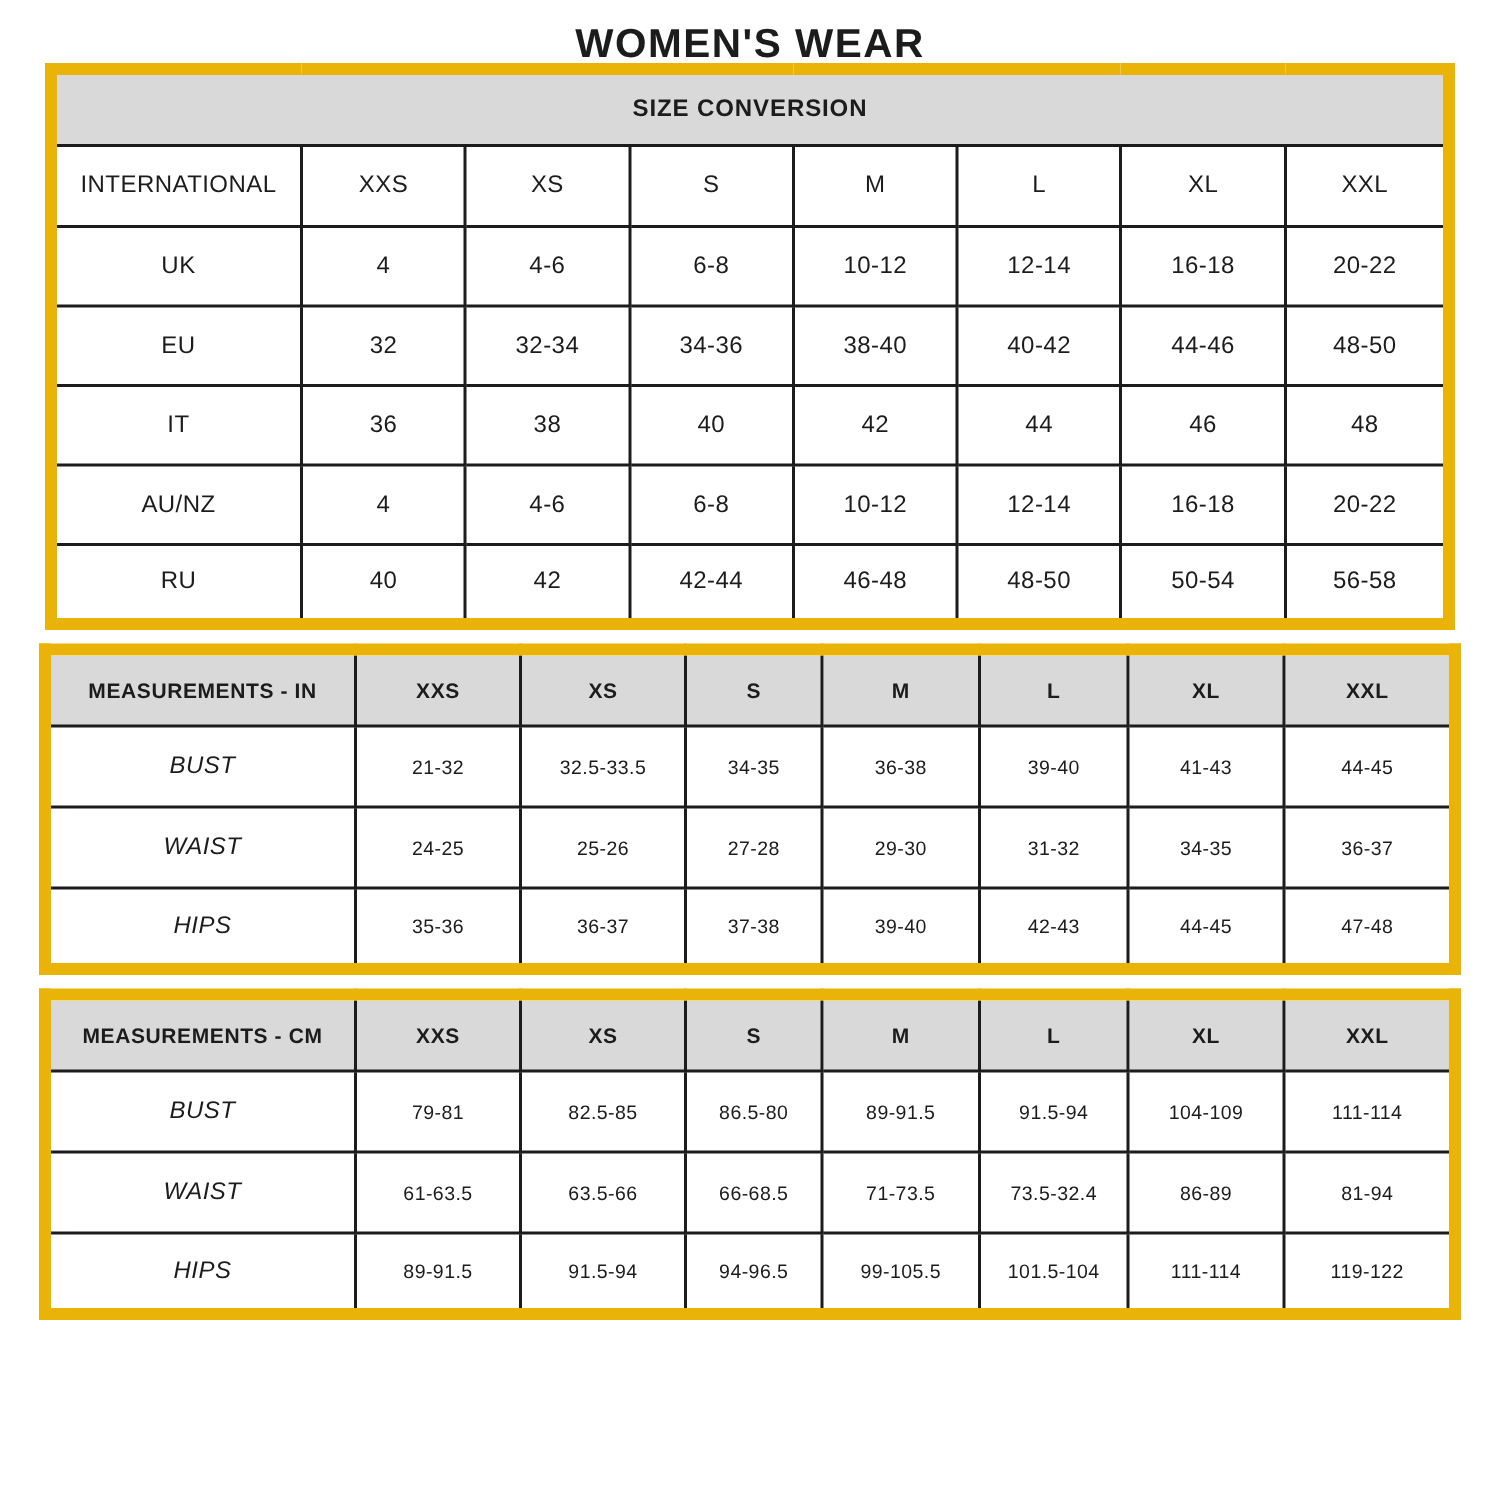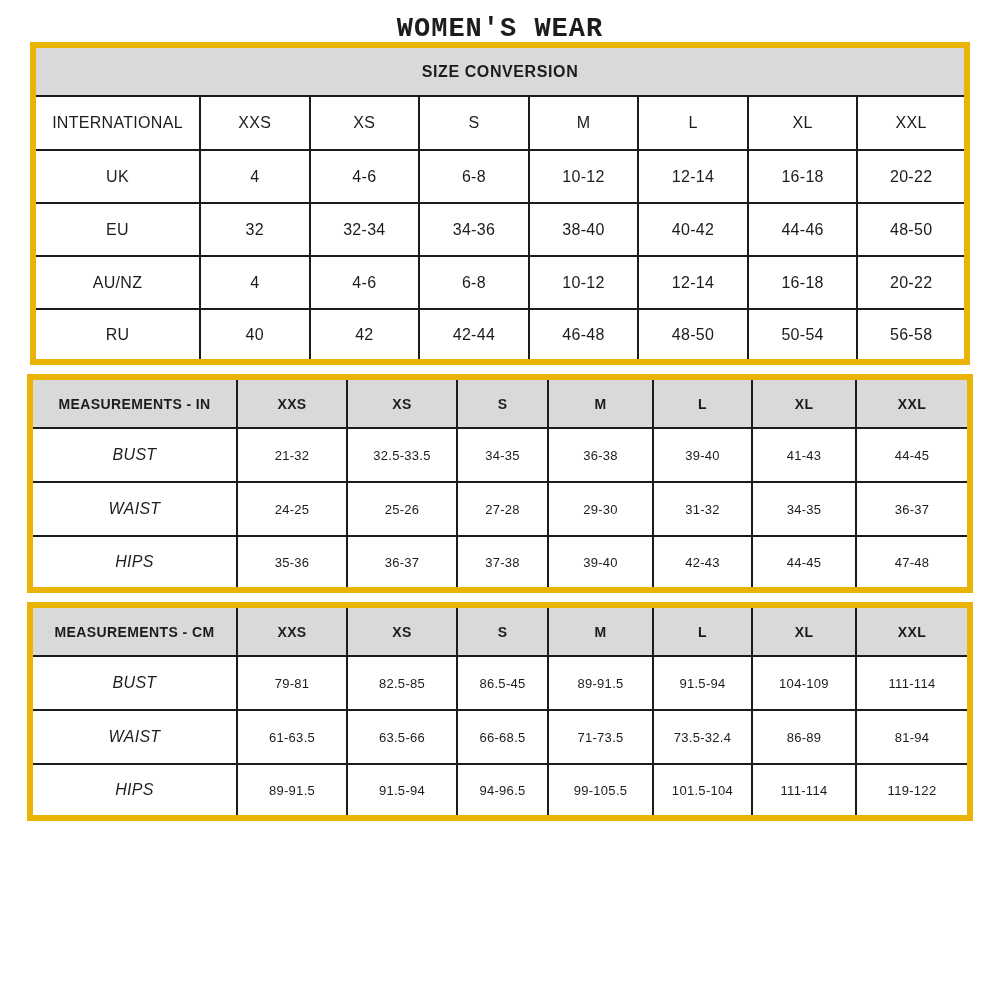--- a/index.html
+++ b/index.html
@@ -15,28 +15,27 @@
   .title {
     margin: 0;
     padding-top: 13px;
     height: 42px;
     text-align: center;
     font-size: 27px;
     line-height: 32px;
     font-weight: 700;
     letter-spacing: 1px;
     color: #1c1c1c;
-    font-family: Liberation Mono, monospace;
   }
   table {
     width: 940px;
     margin: 0 auto 9px auto;
     border-collapse: collapse;
     table-layout: fixed;
-    border: 6px solid #eab308;
+    border: 8px solid #eab308;
   }
   td {
     border: 2px solid #1c1c1c;
     text-align: center;
     vertical-align: middle;
     padding: 0 2px;
     overflow: hidden;
     white-space: nowrap;
   }
   
@@ -106,20 +105,30 @@
       </tr>
       <tr class="sc-row">
         <td class="rowlabel">EU</td>
         <td>32</td>
         <td>32-34</td>
         <td>34-36</td>
         <td>38-40</td>
         <td>40-42</td>
         <td>44-46</td>
         <td>48-50</td>
+      </tr>
+      <tr class="sc-row">
+        <td class="rowlabel">IT</td>
+        <td>36</td>
+        <td>38</td>
+        <td>40</td>
+        <td>42</td>
+        <td>44</td>
+        <td>46</td>
+        <td>48</td>
       </tr>
       <tr class="sc-row">
         <td class="rowlabel">AU/NZ</td>
         <td>4</td>
         <td>4-6</td>
         <td>6-8</td>
         <td>10-12</td>
         <td>12-14</td>
         <td>16-18</td>
         <td>20-22</td>
@@ -211,21 +220,21 @@
         <td>S</td>
         <td>M</td>
         <td>L</td>
         <td>XL</td>
         <td>XXL</td>
       </tr>
       <tr class="m-row">
         <td class="rowlabel">BUST</td>
         <td>79-81</td>
         <td>82.5-85</td>
-        <td>86.5-45</td>
+        <td>86.5-80</td>
         <td>89-91.5</td>
         <td>91.5-94</td>
         <td>104-109</td>
         <td>111-114</td>
       </tr>
       <tr class="m-row">
         <td class="rowlabel">WAIST</td>
         <td>61-63.5</td>
         <td>63.5-66</td>
         <td>66-68.5</td>

